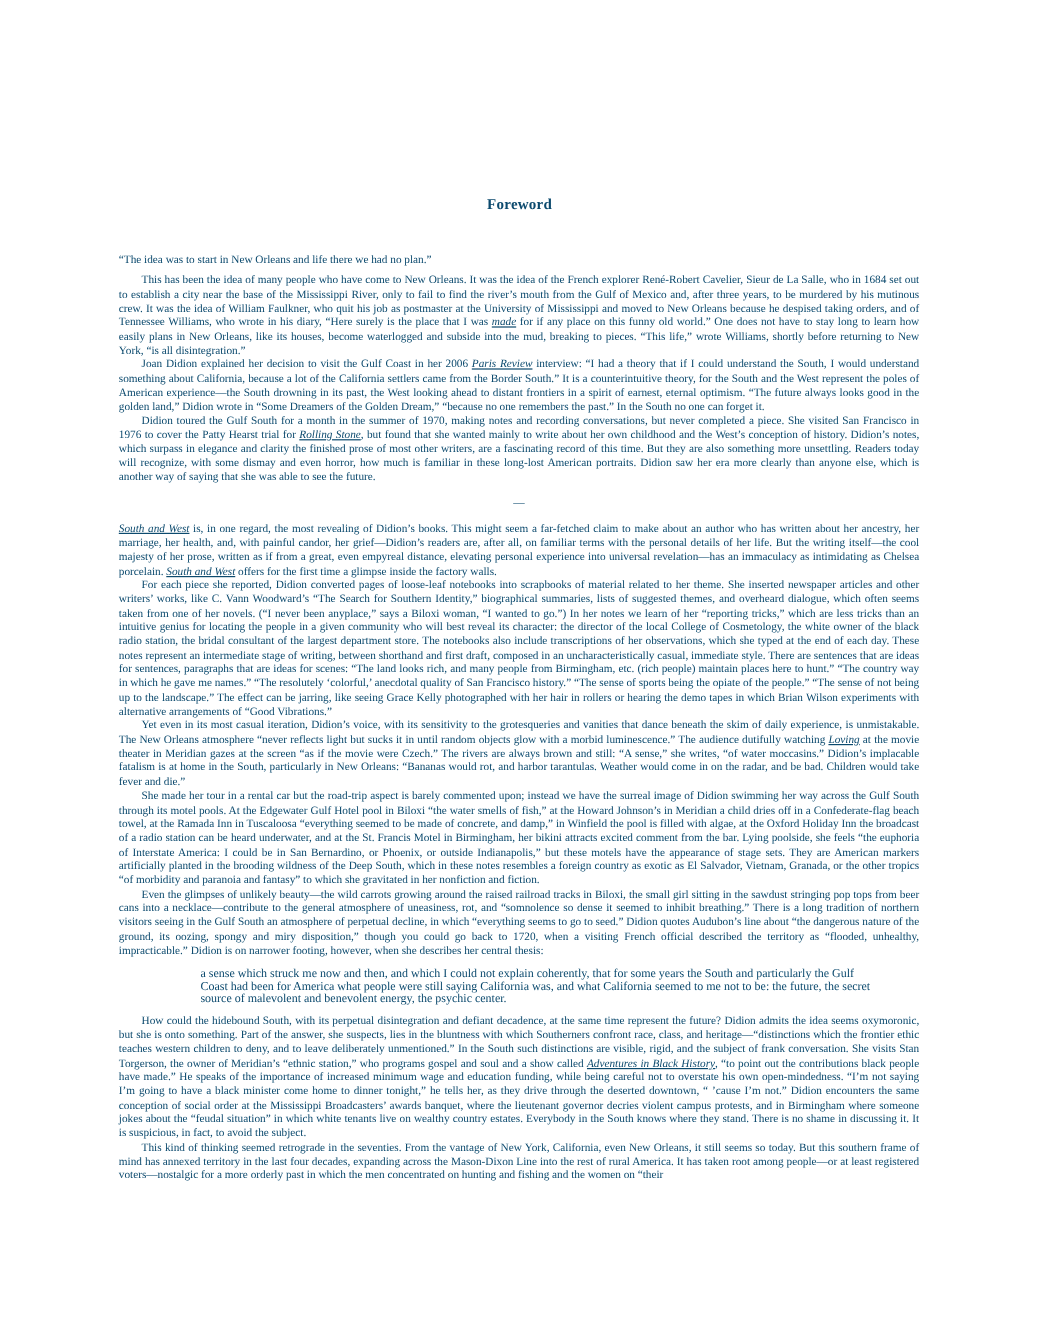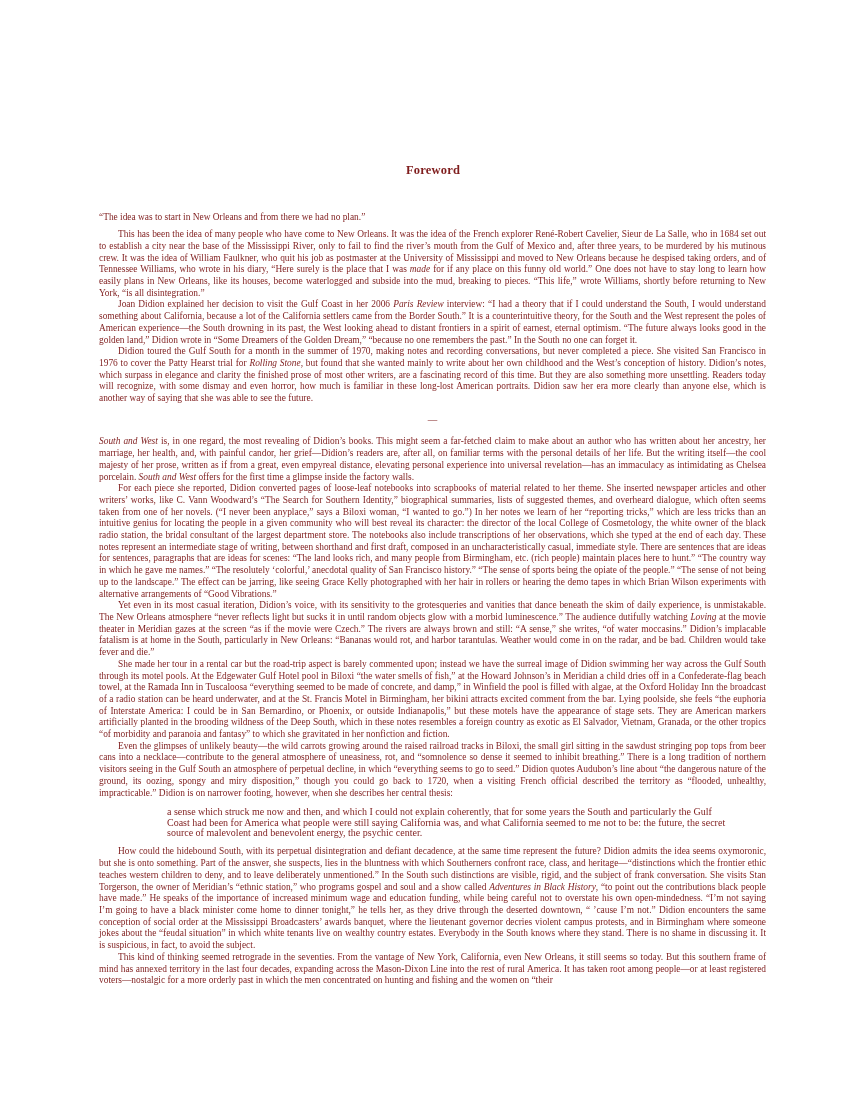--- a/index.html
+++ b/index.html
@@ -6,21 +6,21 @@
     margin: 0;
     padding: 0;
     background: #ffffff;
   }
   .page {
     position: relative;
     width: 866px;
     height: 1118px;
     background: #ffffff;
     font-family: "Liberation Serif", serif;
-    color: #7f1d1d;
+    color: #0c4a6e;
     overflow: hidden;
   }
   .title {
     position: absolute;
     top: 163px;
     left: 0;
     right: 0;
     margin: 0;
     text-align: center;
     font-size: 12.5px;
@@ -50,29 +50,29 @@
     margin: 10px 0 10px 0;
     font-size: 9.5px;
     line-height: 11.7px;
   }
   .blockquote {
     margin: 8px 36px 8px 68px;
     font-size: 10px;
     line-height: 10.4px;
     text-align: left;
   }
-  i { font-style: italic; }
+  i { font-style: italic; text-decoration: underline; }
 </style>
 </head>
 <body>
 
 <div class="page">
   <h1 class="title">Foreword</h1>
   <div class="text-block">
-      <p class="body-para opening">“The idea was to start in New Orleans and from there we had no plan.”</p>
+      <p class="body-para opening">“The idea was to start in New Orleans and life there we had no plan.”</p>
       <p class="body-para indent">This has been the idea of many people who have come to New Orleans. It was the idea of the French explorer René-Robert Cavelier, Sieur de La Salle, who in 1684 set out to establish a city near the base of the Mississippi River, only to fail to find the river’s mouth from the Gulf of Mexico and, after three years, to be murdered by his mutinous crew. It was the idea of William Faulkner, who quit his job as postmaster at the University of Mississippi and moved to New Orleans because he despised taking orders, and of Tennessee Williams, who wrote in his diary, “Here surely is the place that I was <i>made</i> for if any place on this funny old world.” One does not have to stay long to learn how easily plans in New Orleans, like its houses, become waterlogged and subside into the mud, breaking to pieces. “This life,” wrote Williams, shortly before returning to New York, “is all disintegration.”</p>
       <p class="body-para indent">Joan Didion explained her decision to visit the Gulf Coast in her 2006 <i>Paris Review</i> interview: “I had a theory that if I could understand the South, I would understand something about California, because a lot of the California settlers came from the Border South.” It is a counterintuitive theory, for the South and the West represent the poles of American experience—the South drowning in its past, the West looking ahead to distant frontiers in a spirit of earnest, eternal optimism. “The future always looks good in the golden land,” Didion wrote in “Some Dreamers of the Golden Dream,” “because no one remembers the past.” In the South no one can forget it.</p>
       <p class="body-para indent">Didion toured the Gulf South for a month in the summer of 1970, making notes and recording conversations, but never completed a piece. She visited San Francisco in 1976 to cover the Patty Hearst trial for <i>Rolling Stone</i>, but found that she wanted mainly to write about her own childhood and the West’s conception of history. Didion’s notes, which surpass in elegance and clarity the finished prose of most other writers, are a fascinating record of this time. But they are also something more unsettling. Readers today will recognize, with some dismay and even horror, how much is familiar in these long-lost American portraits. Didion saw her era more clearly than anyone else, which is another way of saying that she was able to see the future.</p>
       <div class="divider">—</div>
       <p class="body-para"><i>South and West</i> is, in one regard, the most revealing of Didion’s books. This might seem a far-fetched claim to make about an author who has written about her ancestry, her marriage, her health, and, with painful candor, her grief—Didion’s readers are, after all, on familiar terms with the personal details of her life. But the writing itself—the cool majesty of her prose, written as if from a great, even empyreal distance, elevating personal experience into universal revelation—has an immaculacy as intimidating as Chelsea porcelain. <i>South and West</i> offers for the first time a glimpse inside the factory walls.</p>
       <p class="body-para indent">For each piece she reported, Didion converted pages of loose-leaf notebooks into scrapbooks of material related to her theme. She inserted newspaper articles and other writers’ works, like C. Vann Woodward’s “The Search for Southern Identity,” biographical summaries, lists of suggested themes, and overheard dialogue, which often seems taken from one of her novels. (“I never been anyplace,” says a Biloxi woman, “I wanted to go.”) In her notes we learn of her “reporting tricks,” which are less tricks than an intuitive genius for locating the people in a given community who will best reveal its character: the director of the local College of Cosmetology, the white owner of the black radio station, the bridal consultant of the largest department store. The notebooks also include transcriptions of her observations, which she typed at the end of each day. These notes represent an intermediate stage of writing, between shorthand and first draft, composed in an uncharacteristically casual, immediate style. There are sentences that are ideas for sentences, paragraphs that are ideas for scenes: “The land looks rich, and many people from Birmingham, etc. (rich people) maintain places here to hunt.” “The country way in which he gave me names.” “The resolutely ‘colorful,’ anecdotal quality of San Francisco history.” “The sense of sports being the opiate of the people.” “The sense of not being up to the landscape.” The effect can be jarring, like seeing Grace Kelly photographed with her hair in rollers or hearing the demo tapes in which Brian Wilson experiments with alternative arrangements of “Good Vibrations.”</p>
       <p class="body-para indent">Yet even in its most casual iteration, Didion’s voice, with its sensitivity to the grotesqueries and vanities that dance beneath the skim of daily experience, is unmistakable. The New Orleans atmosphere “never reflects light but sucks it in until random objects glow with a morbid luminescence.” The audience dutifully watching <i>Loving</i> at the movie theater in Meridian gazes at the screen “as if the movie were Czech.” The rivers are always brown and still: “A sense,” she writes, “of water moccasins.” Didion’s implacable fatalism is at home in the South, particularly in New Orleans: “Bananas would rot, and harbor tarantulas. Weather would come in on the radar, and be bad. Children would take fever and die.”</p>
       <p class="body-para indent">She made her tour in a rental car but the road-trip aspect is barely commented upon; instead we have the surreal image of Didion swimming her way across the Gulf South through its motel pools. At the Edgewater Gulf Hotel pool in Biloxi “the water smells of fish,” at the Howard Johnson’s in Meridian a child dries off in a Confederate-flag beach towel, at the Ramada Inn in Tuscaloosa “everything seemed to be made of concrete, and damp,” in Winfield the pool is filled with algae, at the Oxford Holiday Inn the broadcast of a radio station can be heard underwater, and at the St. Francis Motel in Birmingham, her bikini attracts excited comment from the bar. Lying poolside, she feels “the euphoria of Interstate America: I could be in San Bernardino, or Phoenix, or outside Indianapolis,” but these motels have the appearance of stage sets. They are American markers artificially planted in the brooding wildness of the Deep South, which in these notes resembles a foreign country as exotic as El Salvador, Vietnam, Granada, or the other tropics “of morbidity and paranoia and fantasy” to which she gravitated in her nonfiction and fiction.</p>
       <p class="body-para indent">Even the glimpses of unlikely beauty—the wild carrots growing around the raised railroad tracks in Biloxi, the small girl sitting in the sawdust stringing pop tops from beer cans into a necklace—contribute to the general atmosphere of uneasiness, rot, and “somnolence so dense it seemed to inhibit breathing.” There is a long tradition of northern visitors seeing in the Gulf South an atmosphere of perpetual decline, in which “everything seems to go to seed.” Didion quotes Audubon’s line about “the dangerous nature of the ground, its oozing, spongy and miry disposition,” though you could go back to 1720, when a visiting French official described the territory as “flooded, unhealthy, impracticable.” Didion is on narrower footing, however, when she describes her central thesis:</p>
       <div class="blockquote">a sense which struck me now and then, and which I could not explain coherently, that for some years the South and particularly the Gulf Coast had been for America what people were still saying California was, and what California seemed to me not to be: the future, the secret source of malevolent and benevolent energy, the psychic center.</div>

